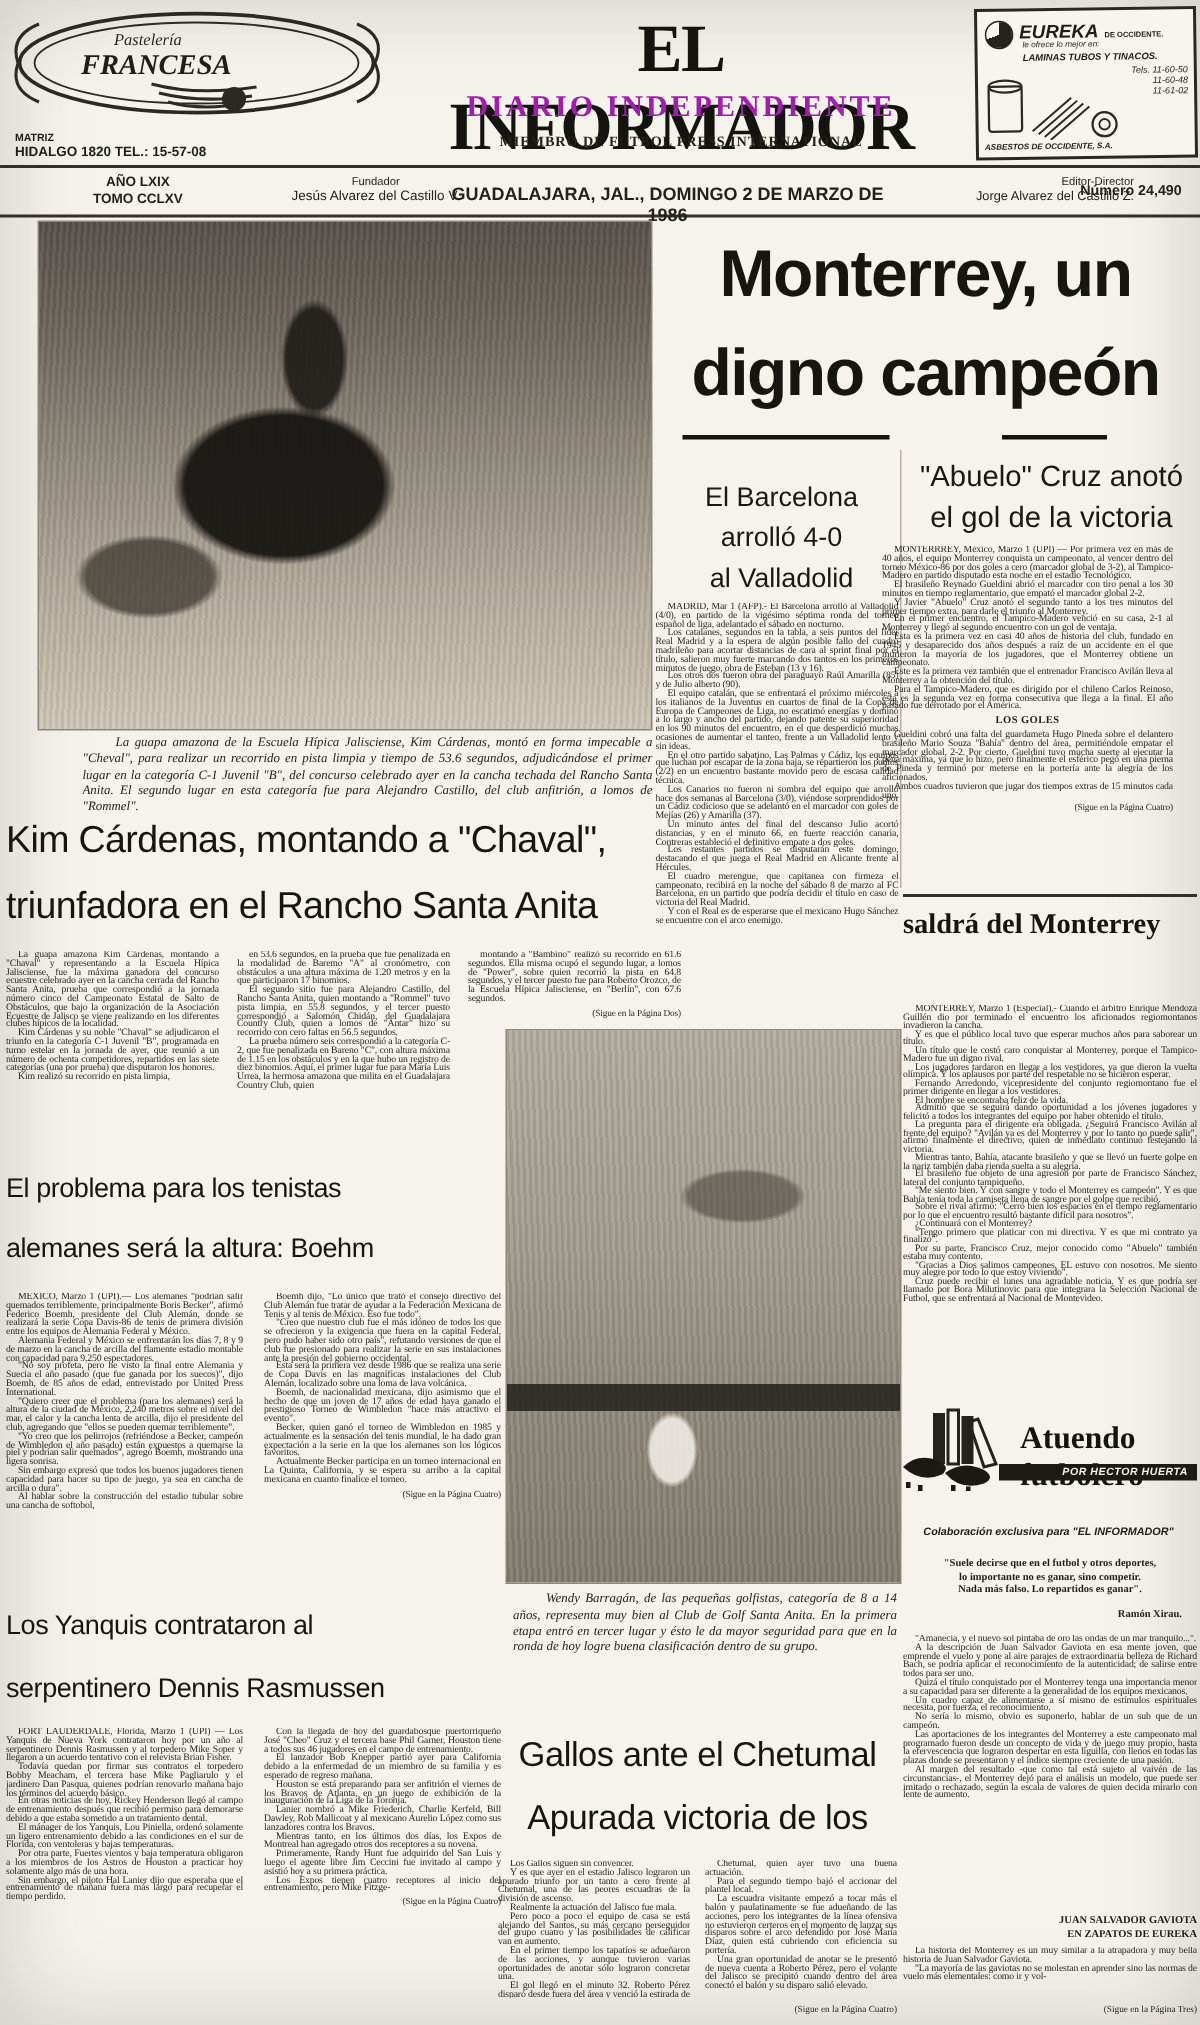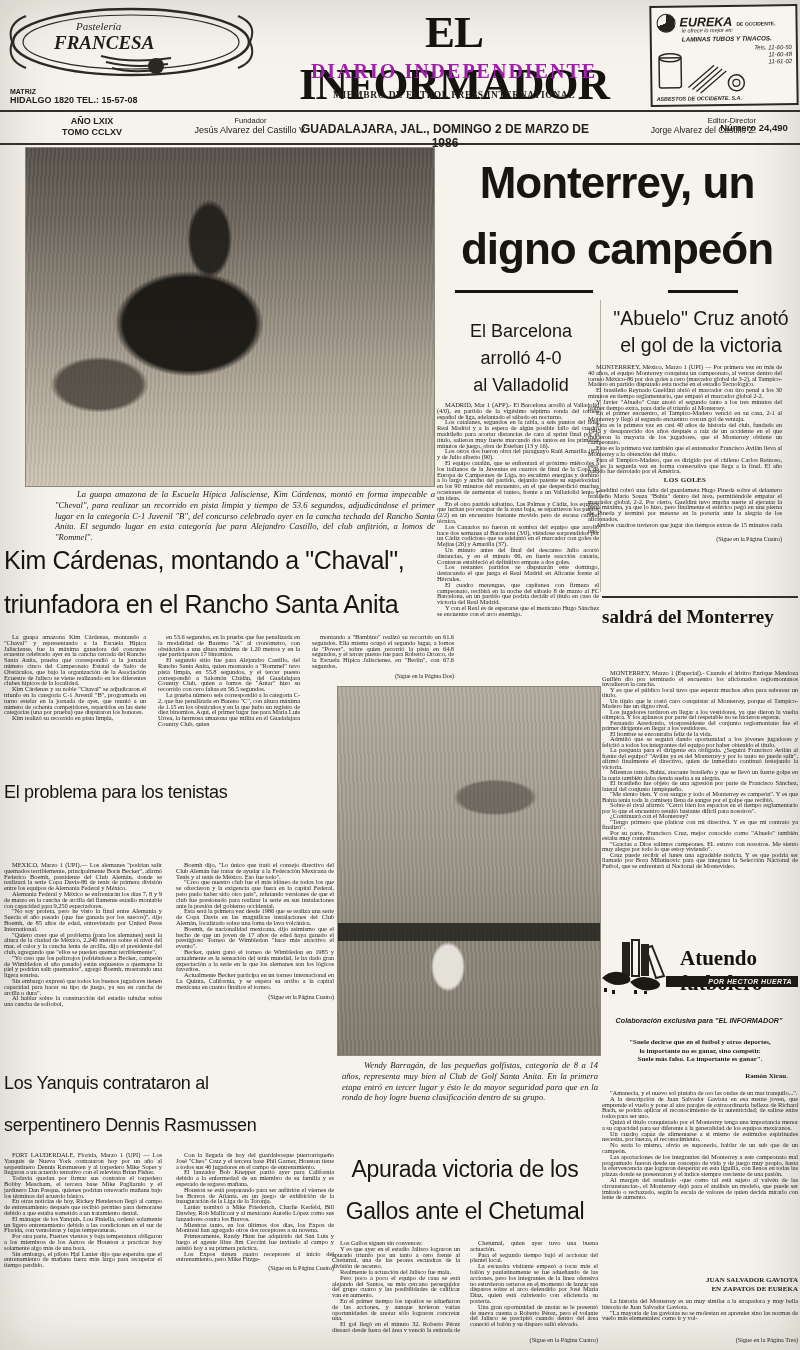--- a/index.html
+++ b/index.html
@@ -217,20 +217,21 @@
     <div class="bodytext" style="width:142px;height:136px;">
       <div>
           <p>montando a "Bambino" realizó su recorrido en 61.6 segundos. Ella misma ocupó el segundo lugar, a lomos de "Power", sobre quien recorrió la pista en 64.8 segundos, y el tercer puesto fue para Roberto Orozco, de la Escuela Hípica Jalisciense, en "Berlín", con 67.6 segundos.</p>
         </div>
       <div class="contin" style="margin-top:4px;">(Sigue en la Página Dos)</div>
     </div>
   </div>
 
   <div class="abs hl-sans hl-mid" style="left:4px;top:772px;width:332px;">
     <div>El problema para los tenistas</div>
+    <div>alemanes será la altura: Boehm</div>
   </div>
   <div class="abs cols" style="left:4px;top:862px;width:330px;height:196px;">
     <div class="bodytext" style="width:158px;height:196px;">
         <p>MEXICO, Marzo 1 (UPI).— Los alemanes "podrían salir quemados terriblemente, principalmente Boris Becker", afirmó Federico Boemh, presidente del Club Alemán, donde se realizará la serie Copa Davis-86 de tenis de primera división entre los equipos de Alemania Federal y México.</p>
         <p>Alemania Federal y México se enfrentarán los días 7, 8 y 9 de marzo en la cancha de arcilla del flamente estadio montable con capacidad para 9,250 espectadores.</p>
         <p>"No soy profeta, pero he visto la final entre Alemania y Suecia el año pasado (que fue ganada por los suecos)", dijo Boemh, de 85 años de edad, entrevistado por United Press International.</p>
         <p>"Quiero creer que el problema (para los alemanes) será la altura de la ciudad de México, 2,240 metros sobre el nivel del mar, el calor y la cancha lenta de arcilla, dijo el presidente del club, agregando que "ellos se pueden quemar terriblemente".</p>
         <p>"Yo creo que los pelirrojos (refriéndose a Becker, campeón de Wimbledon el año pasado) están expuestos a quemarse la piel y podrían salir quemados", agregó Boemh, mostrando una ligera sonrisa.</p>
         <p>Sin embargo expresó que todos los buenos jugadores tienen capacidad para hacer su tipo de juego, ya sea en cancha de arcilla o dura".</p>
         <p>Al hablar sobre la construcción del estadio tubular sobre una cancha de softobol,</p>
@@ -274,22 +275,22 @@
       <div class="contin" style="margin-top:3px;">(Sigue en la Página Cuatro)</div>
     </div>
   </div>
 
   <div class="abs photo photo-golf" style="left:337px;top:686px;width:262px;height:368px;"></div>
   <div class="abs caption" style="left:342px;top:1060px;width:256px;height:48px;">
     <p>Wendy Barragán, de las pequeñas golfistas, categoría de 8 a 14 años, representa muy bien al Club de Golf Santa Anita. En la primera etapa entró en tercer lugar y ésto le da mayor seguridad para que en la ronda de hoy logre buena clasificación dentro de su grupo.</p>
   </div>
 
   <div class="abs hl-sans hl-gallos" style="left:330px;top:1148px;width:270px;">
+    <div>Gallos ante el Chetumal</div>
     <div>Apurada victoria de los</div>
-    <div>Gallos ante el Chetumal</div>
   </div>
   <div class="abs cols" style="left:332px;top:1240px;width:266px;height:92px;">
     <div class="bodytext" style="width:128px;height:92px;">
         <p>Los Gallos siguen sin convencer.</p>
         <p>Y es que ayer en el estadio Jalisco lograron un apurado triunfo por un tanto a cero frente al Chetumal, una de las peores escuadras de la división de ascenso.</p>
         <p>Realmente la actuación del Jalisco fue mala.</p>
         <p>Pero poco a poco el equipo de casa se está alejando del Santos, su más cercano perseguidor del grupo cuatro y las posibilidades de calificar van en aumento.</p>
         <p>En el primer tiempo los tapatíos se adueñaron de las acciones, y aunque tuvieron varias oportunidades de anotar sólo lograron concretar una.</p>
         <p>El gol llegó en el minuto 32. Roberto Pérez disparó desde fuera del área y venció la estirada de Samuel Cosey, guardameta del</p>
       </div>
@@ -341,21 +342,21 @@
           <rect x="44" y="53" width="3" height="3"></rect>
         </g>
     </svg>
     <div class="abs at-title" style="left:80px;top:8px;width:118px;">Atuendo futbolero</div>
     <div class="abs at-bar" style="left:66px;top:38px;width:126px;">POR HECTOR HUERTA</div>
   </div>
   <div class="abs collab" style="left:600px;top:1016px;width:198px;">Colaboración exclusiva para "EL INFORMADOR"</div>
   <div class="abs quote" style="left:606px;top:1038px;width:188px;">
       <p>"Suele decirse que en el futbol y otros deportes,</p>
       <p>lo importante no es ganar, sino competir.</p>
-      <p>Suele más falso. Lo importante es ganar".</p>
+      <p>Nada más falso. Lo repartidos es ganar".</p>
     </div>
   <div class="abs q-author" style="left:606px;top:1072px;width:182px;">Ramón Xirau.</div>
   <div class="abs bodytext" style="left:602px;top:1090px;width:196px;height:182px;">
       <p>"Amanecía, y el nuevo sol pintaba de oro las ondas de un mar tranquilo...".</p>
       <p>A la descripción de Juan Salvador Gaviota en esa mente joven, que emprende el vuelo y pone al aire parajes de extraordinaria belleza de Richard Bach, se podría aplicar el reconocimiento de la autenticidad; de salirse entre todos para ser uno.</p>
       <p>Quizá el título conquistado por el Monterrey tenga una importancia menor a su capacidad para ser diferente a la generalidad de los equipos mexicanos.</p>
       <p>Un cuadro capaz de alimentarse a sí mismo de estímulos espirituales necesita, por fuerza, el reconocimiento.</p>
       <p>No sería lo mismo, obvio es suponerlo, hablar de un sub que de un campeón.</p>
       <p>Las aportaciones de los integrantes del Monterrey a este campeonato mal programado fueron desde un concepto de vida y de juego muy propio, hasta la efervescencia que lograron despertar en esta liguilla, con llenos en todas las plazas donde se presentaron y el índice siempre creciente de una pasión.</p>
       <p>Al margen del resultado -que como tal está sujeto al vaivén de las circunstancias-, el Monterrey dejó para el análisis un modelo, que puede ser imitado o rechazado, según la escala de valores de quien decida mirarlo con lente de aumento.</p>

